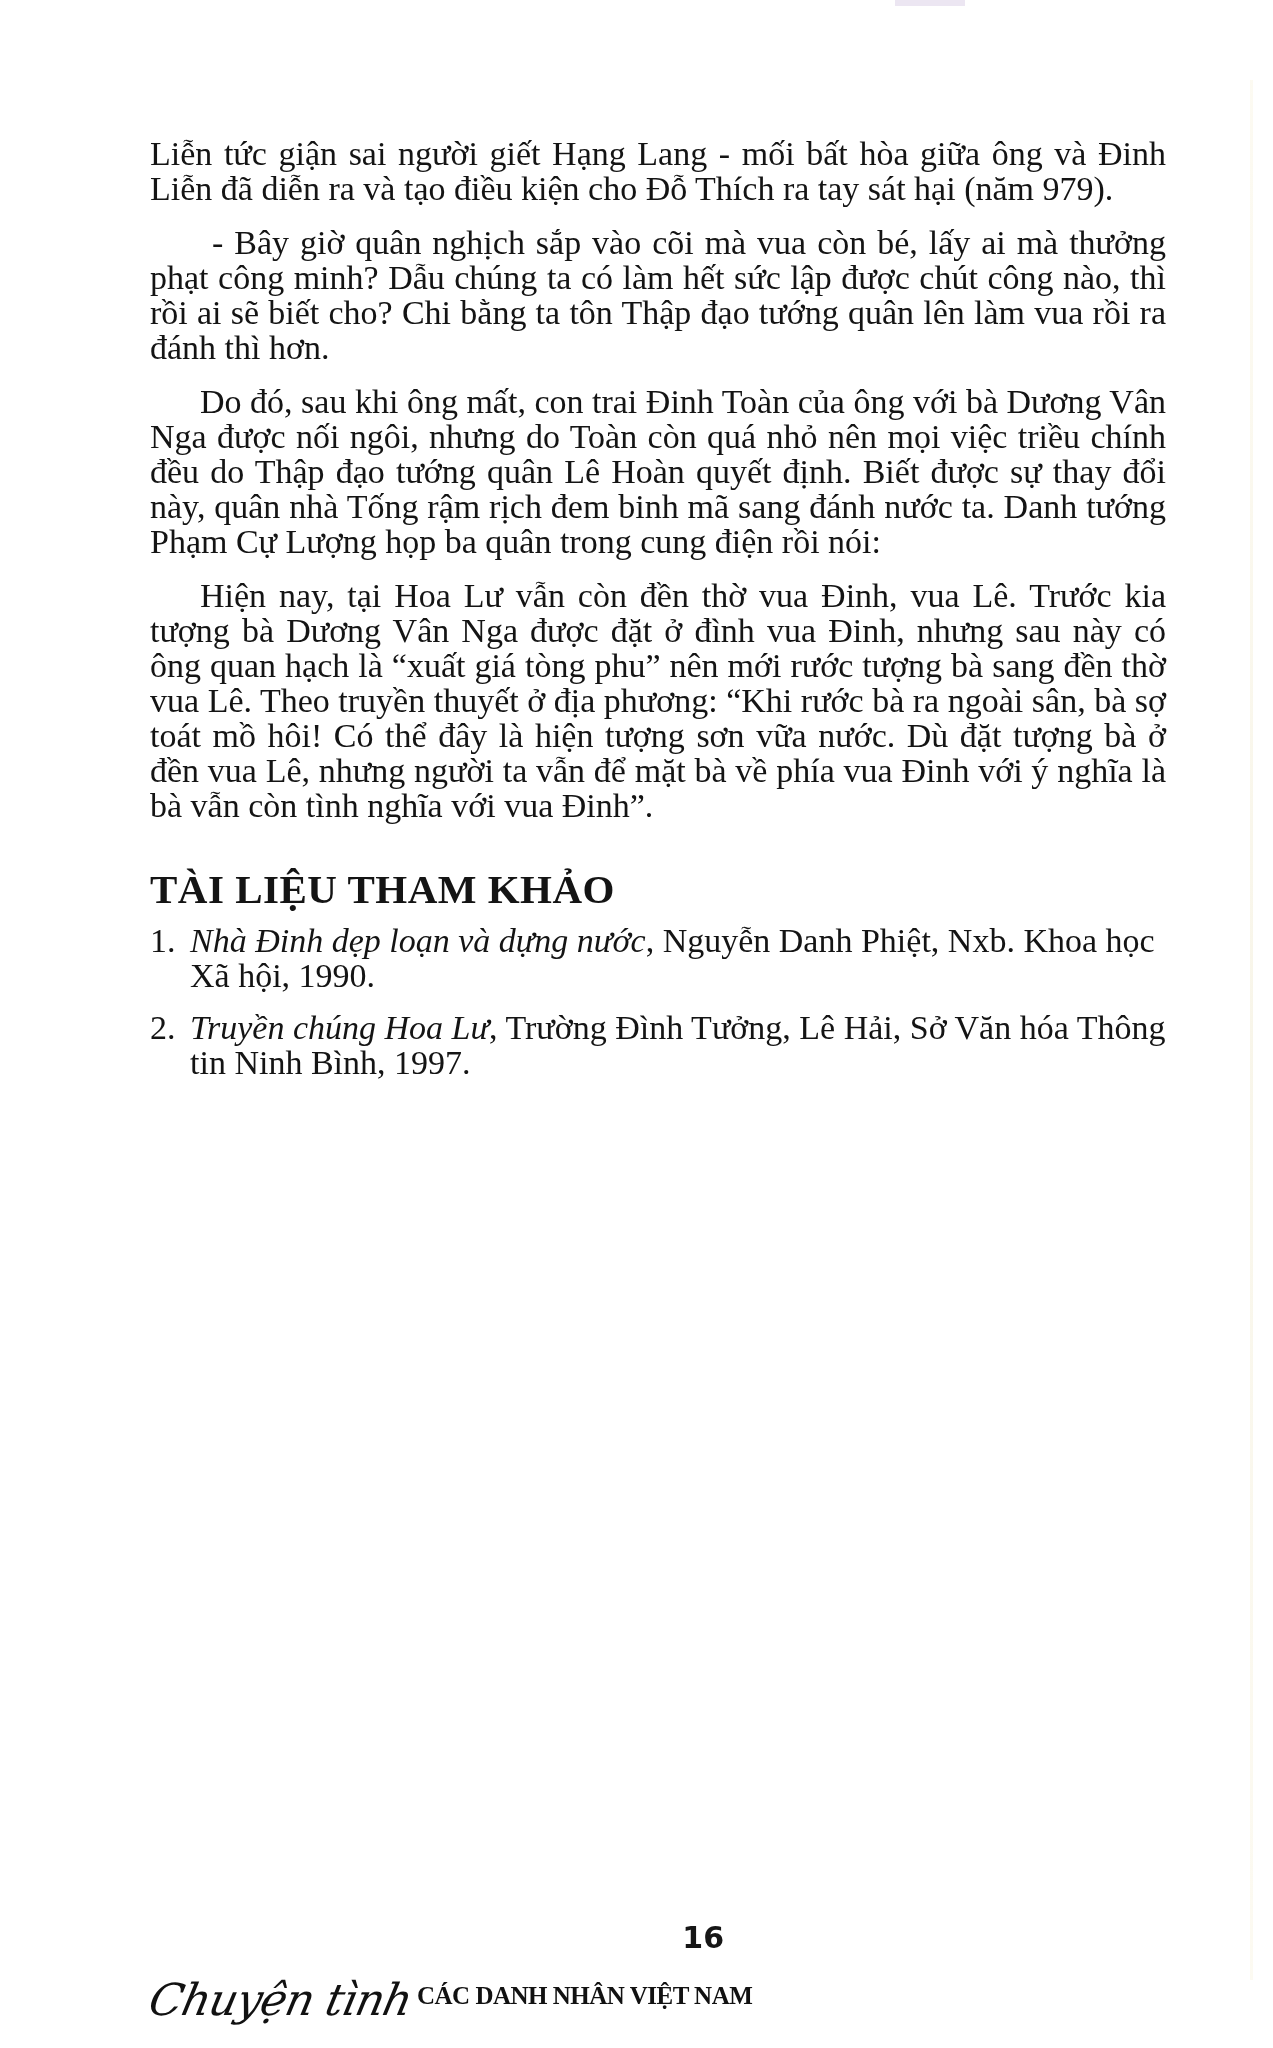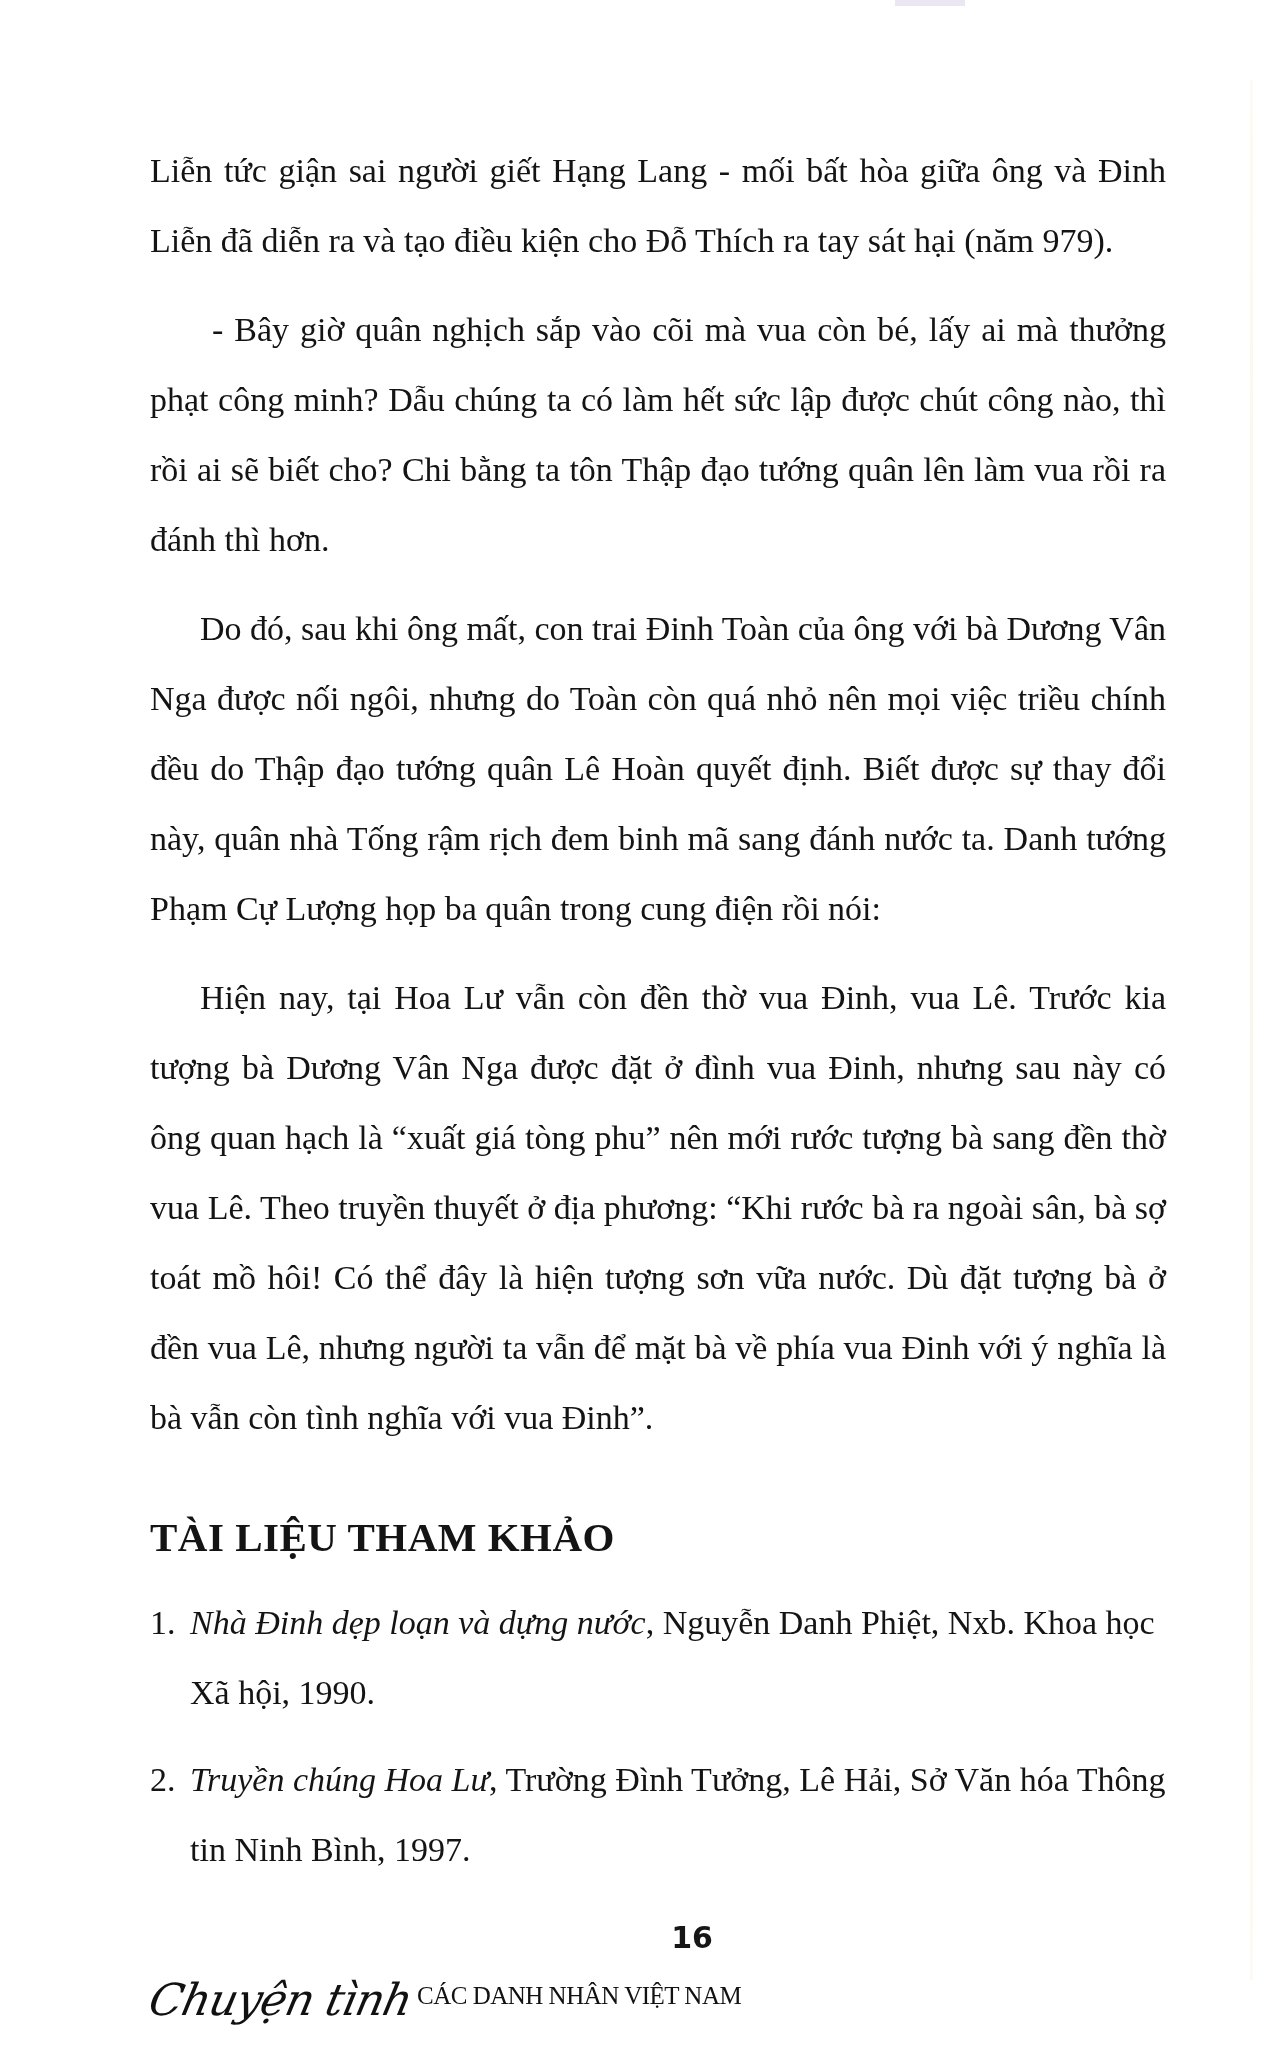--- a/index.html
+++ b/index.html
@@ -31,21 +31,21 @@
       height: 1900px;
       background: linear-gradient(to bottom, #fbf8ec, #f5f1e0, #fbf8ec);
       opacity: 0.7;
     }
     .text-block {
       position: absolute;
       left: 150px;
       top: 136px;
       width: 1016px;
       font-size: 34px;
-      line-height: 70px;
+      line-height: 35px;
     }
     .para {
       margin: 0 0 19px 0;
       text-align: justify;
       text-align-last: left;
     }
     .para.indent {
       text-indent: 50px;
     }
     .para.dash-indent {
@@ -100,21 +100,21 @@
       font-style: italic;
       font-size: 44px;
       line-height: 56px;
       color: #111;
       letter-spacing: -1px;
       margin-right: 6px;
       transform: skewX(-12deg);
     }
     .title-caps {
       font-family: "Liberation Serif", serif;
-      font-weight: normal;
+      font-weight: bold;
       font-size: 25px;
       line-height: 40px;
       padding-bottom: 12px;
       color: #111;
       letter-spacing: -0.5px;
     }
   </style>
 </head>
 <body>
 

